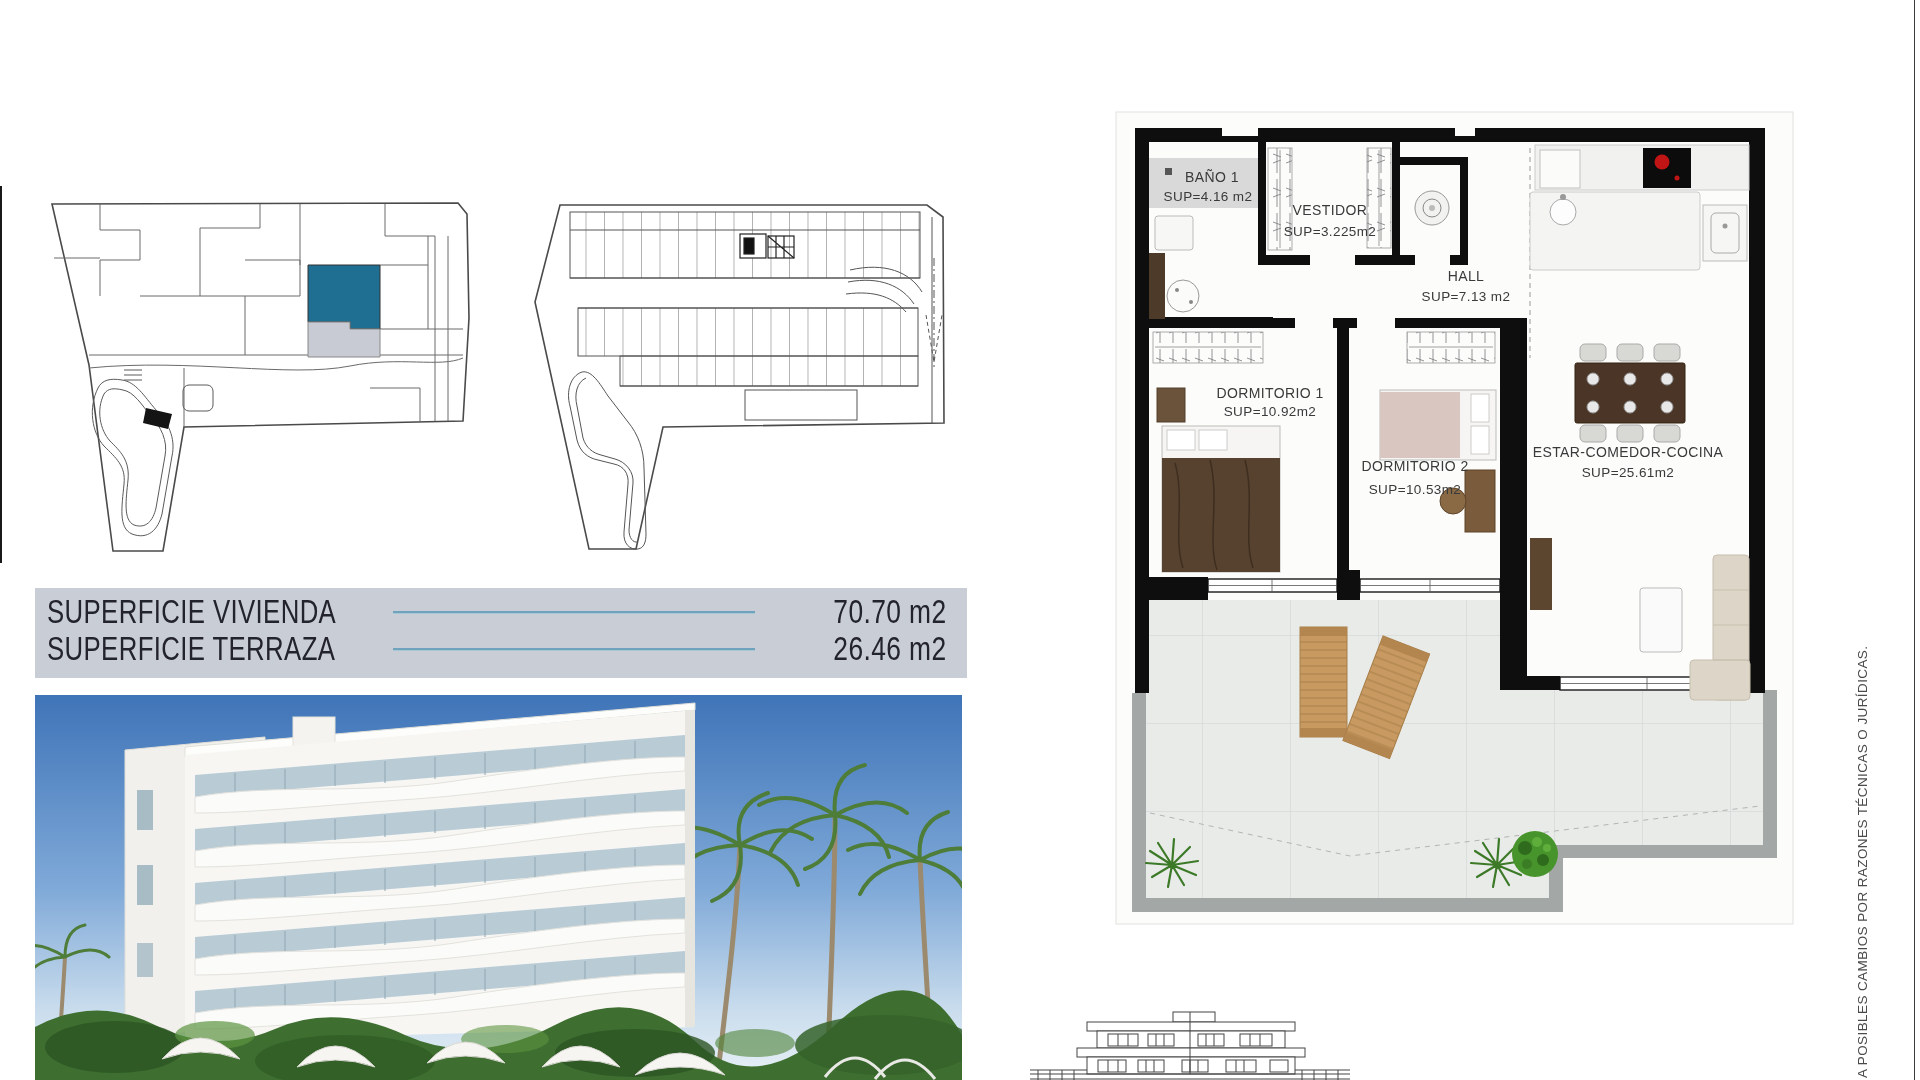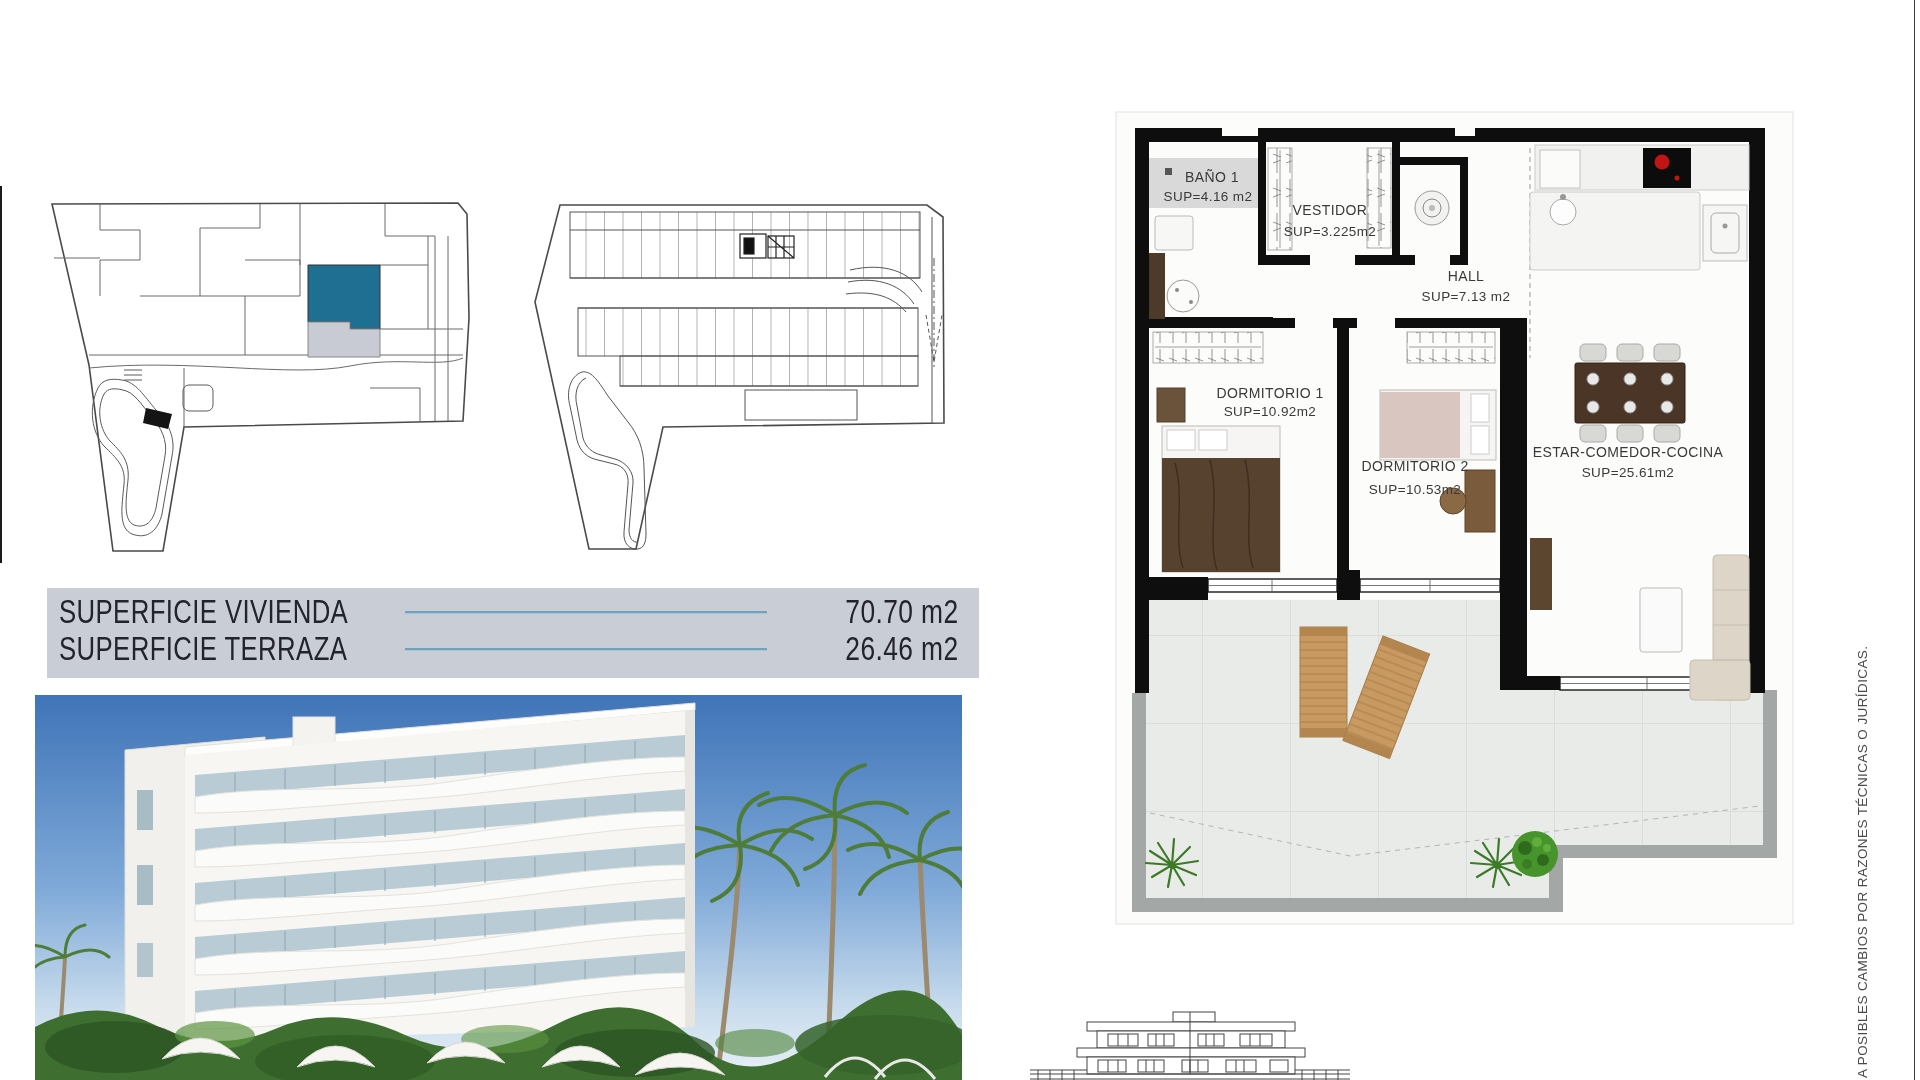--- a/index.html
+++ b/index.html
@@ -3,21 +3,21 @@
 <meta charset="utf-8">
 <style>
   html,body{margin:0;padding:0;background:#e8e8e8;}
   #page{
     position:relative;width:1920px;height:1080px;background:#ffffff;
     overflow:hidden;font-family:"Liberation Sans",sans-serif;
   }
   .abs{position:absolute;}
   
   #surface-table{
-    left:35px;top:588px;width:932px;height:90px;background:#c9cdd6;margin-left:12px;
+    left:35px;top:588px;width:932px;height:90px;background:#c9cdd6;
   }
   .st-label{
     position:absolute;left:12px;font-size:33px;line-height:38px;color:#23232d;
     letter-spacing:.5px;transform:scaleX(.78);transform-origin:left center;white-space:nowrap;
   }
   .st-value{
     position:absolute;right:20px;font-size:33px;line-height:38px;color:#23232d;
     letter-spacing:.5px;transform:scaleX(.80);transform-origin:right center;white-space:nowrap;
   }
   .st-rule{

